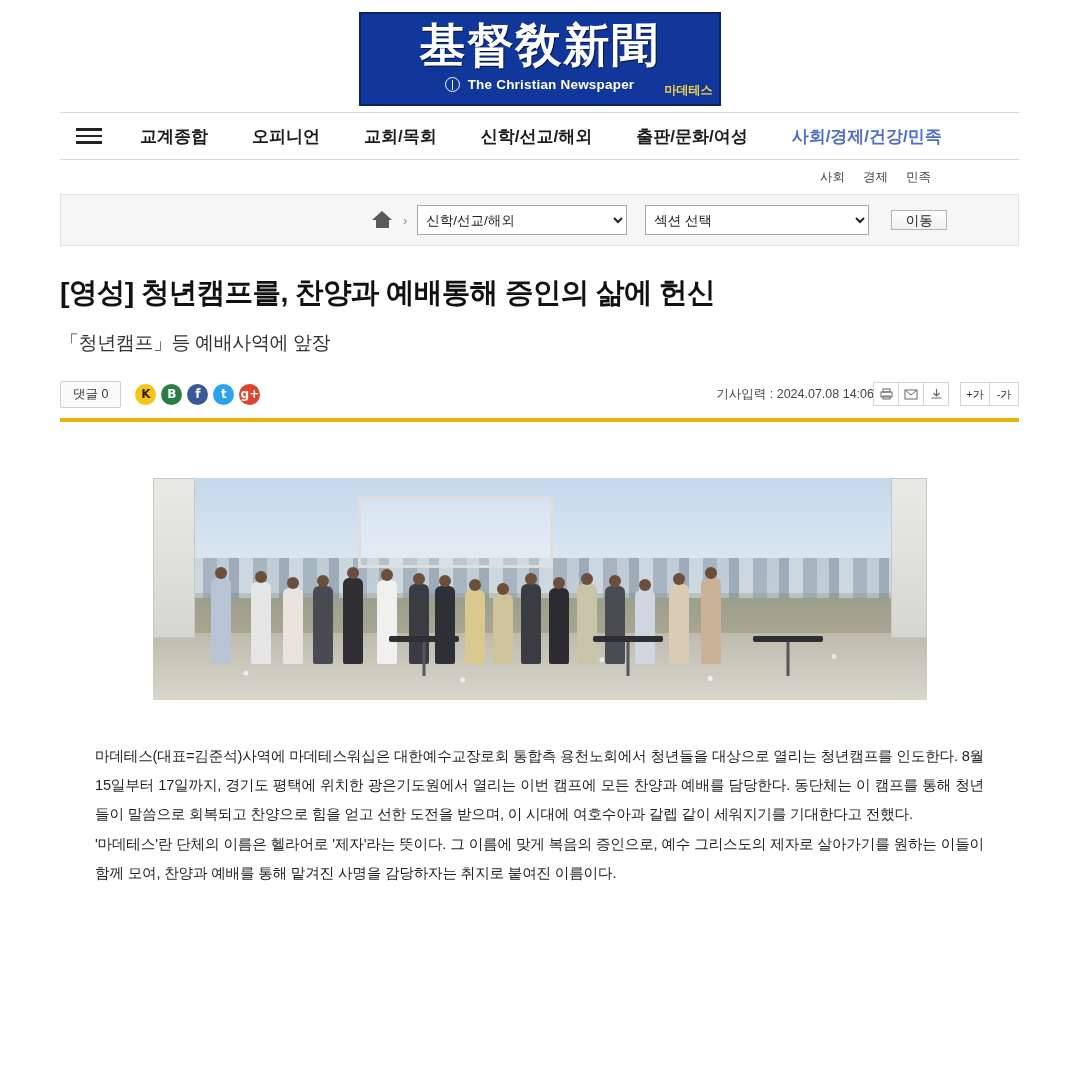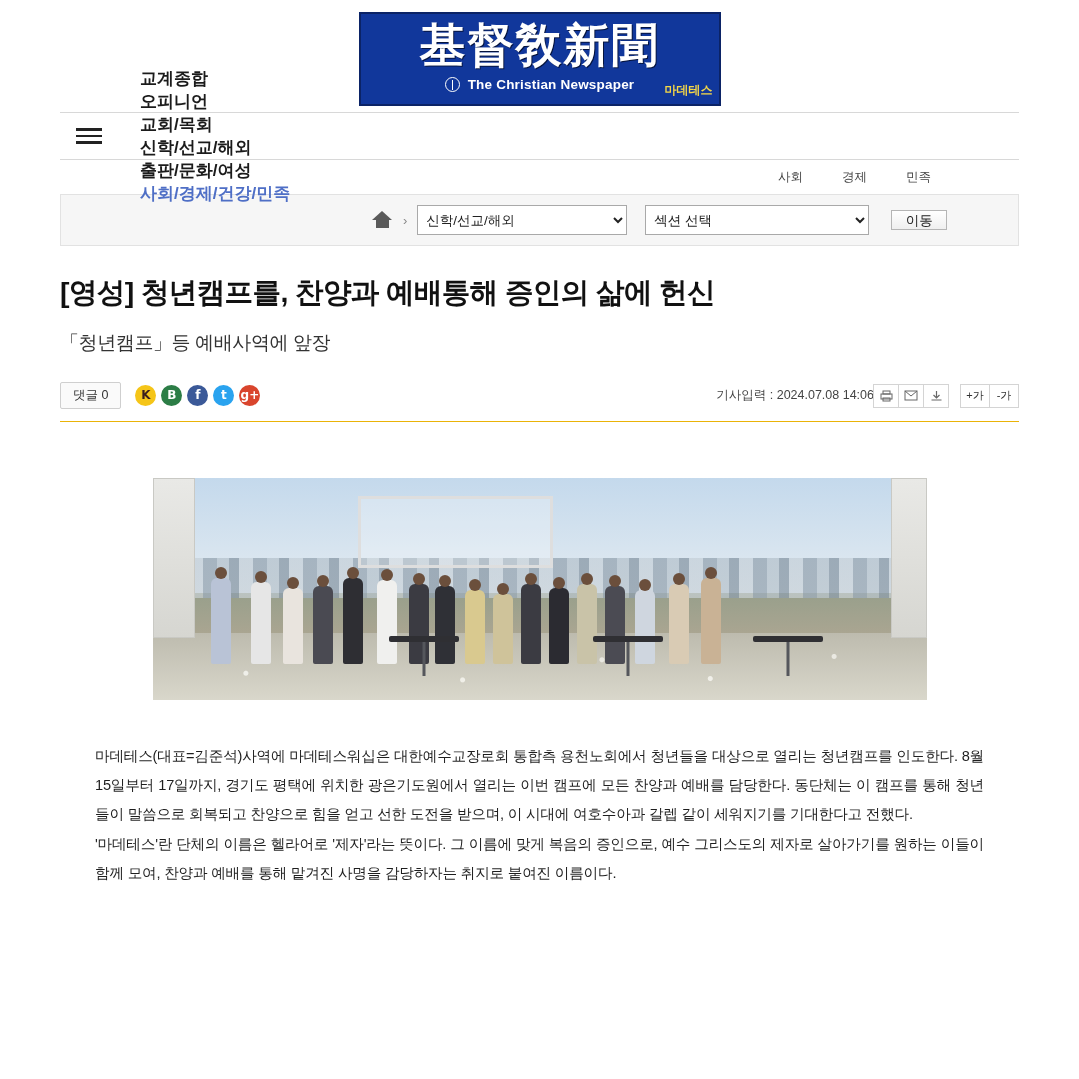--- a/index.html
+++ b/index.html
@@ -93,39 +93,39 @@
     align-items: center;
     justify-content: center;
     gap: 4px;
     cursor: pointer;
   }
   .hamburger span {
     display: block;
     width: 26px; height: 2.5px;
     background: #222;
   }
-  .nav-items { display: flex; align-items: flex-start; flex-direction: column; }
+  .nav-items { display: flex; align-items: flex-end; }
   .nav-item {
     font-size: 17px;
     font-weight: bold;
     color: #1b1b1b;
     padding: 0 22px;
     cursor: pointer;
     white-space: nowrap;
   }
   .nav-item.active { color: #4f6fc6; }
 
   
   .subnav {
     margin: 0 60px;
     height: 34px;
     display: flex;
     align-items: center;
     justify-content: flex-end;
-    gap: 39px;
+    gap: 18px;
     padding-right: 88px;
   }
   .subnav span {
     font-size: 12.5px;
     color: #444;
     cursor: pointer;
   }
 
   
   .crumb-bar {
@@ -198,21 +198,21 @@
     margin: 18px 0 14px 0;
     letter-spacing: -0.4px;
   }
 
   .meta-row {
     margin-top: 22px;
     height: 44px;
     display: flex;
     align-items: center;
     justify-content: space-between;
-    border-bottom: 1px solid #eab308;
+    border-bottom: 4px solid #eab308;
     padding-bottom: 8px;
   }
   .meta-left { display: flex; align-items: center; gap: 8px; }
   .comment-box {
     border: 1px solid #cfcfcf;
     background: #fafafa;
     font-size: 12.5px;
     color: #333;
     padding: 4px 12px;
     border-radius: 2px;

